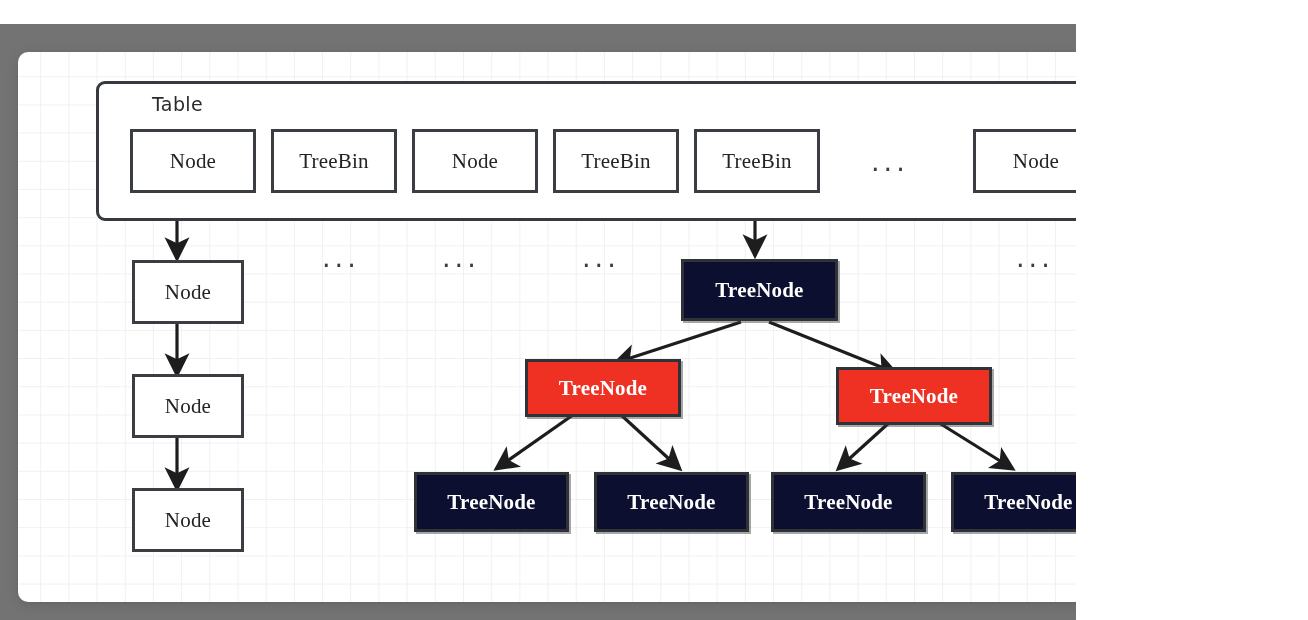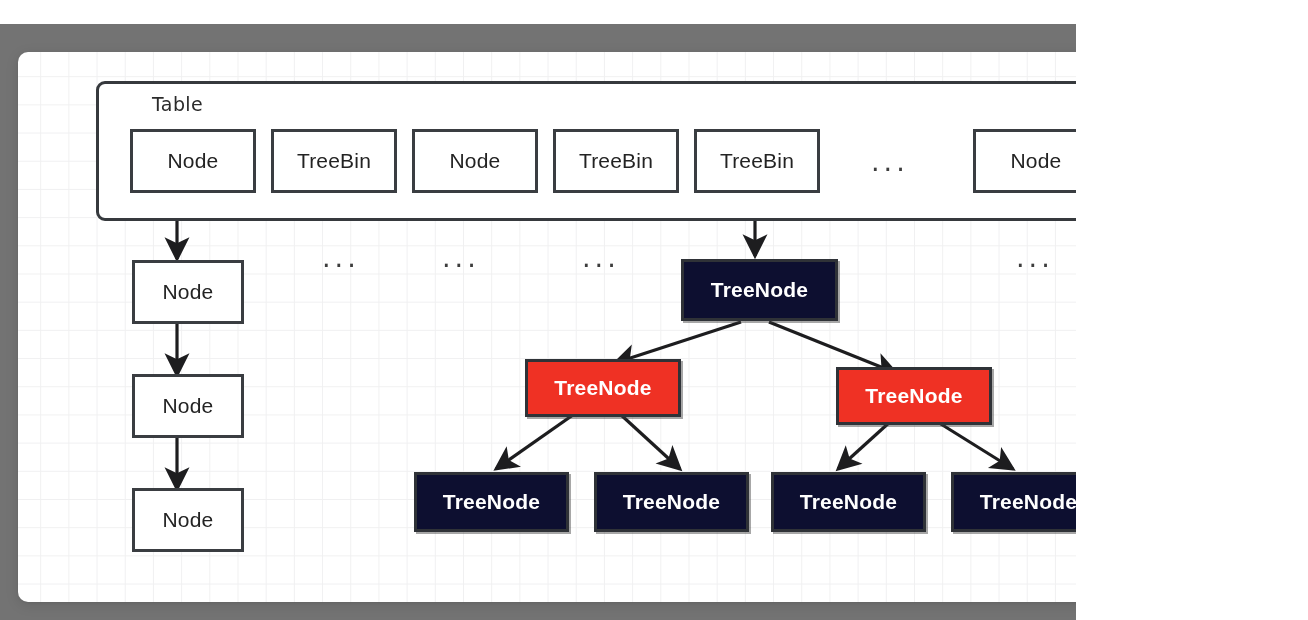--- a/index.html
+++ b/index.html
@@ -32,21 +32,21 @@
     border-radius: 10px;
     box-shadow: 0 3px 14px rgba(0,0,0,0.11), 0 1px 3px rgba(0,0,0,0.06);
   }
   
   .box {
     position: absolute;
     box-sizing: border-box;
     display: flex;
     align-items: center;
     justify-content: center;
-    font-family: Liberation Sans, sans-serif;
+    font-family: Liberation Serif, serif;
     white-space: nowrap;
     letter-spacing: 0.2px;
   }
   .table-frame {
     border: 3px solid #36393d;
     border-radius: 9px;
     background: #ffffff;
   }
   .table-label {
     position: absolute;

